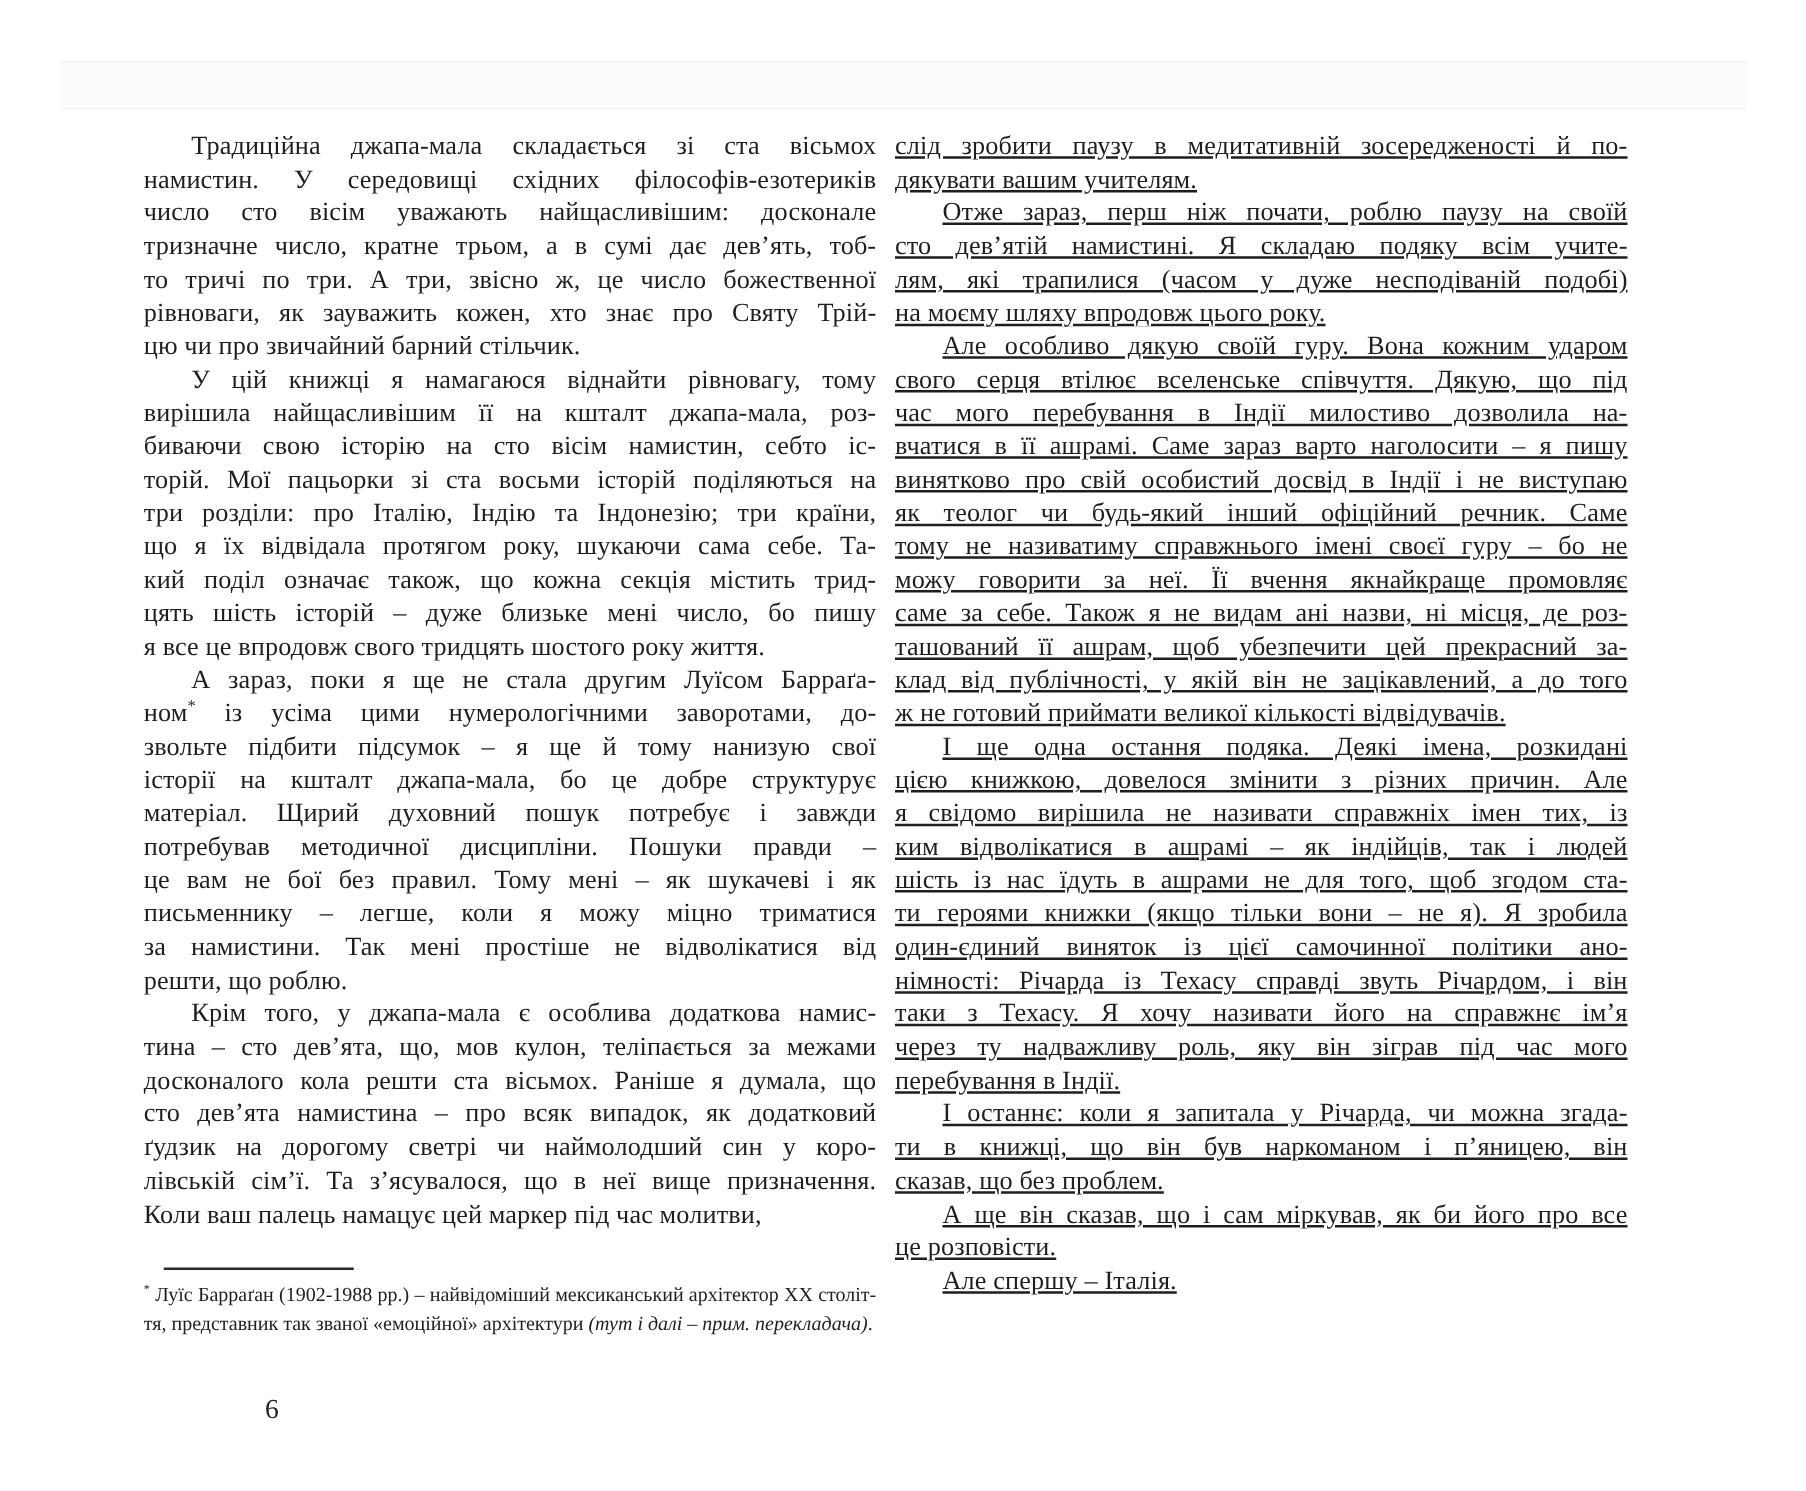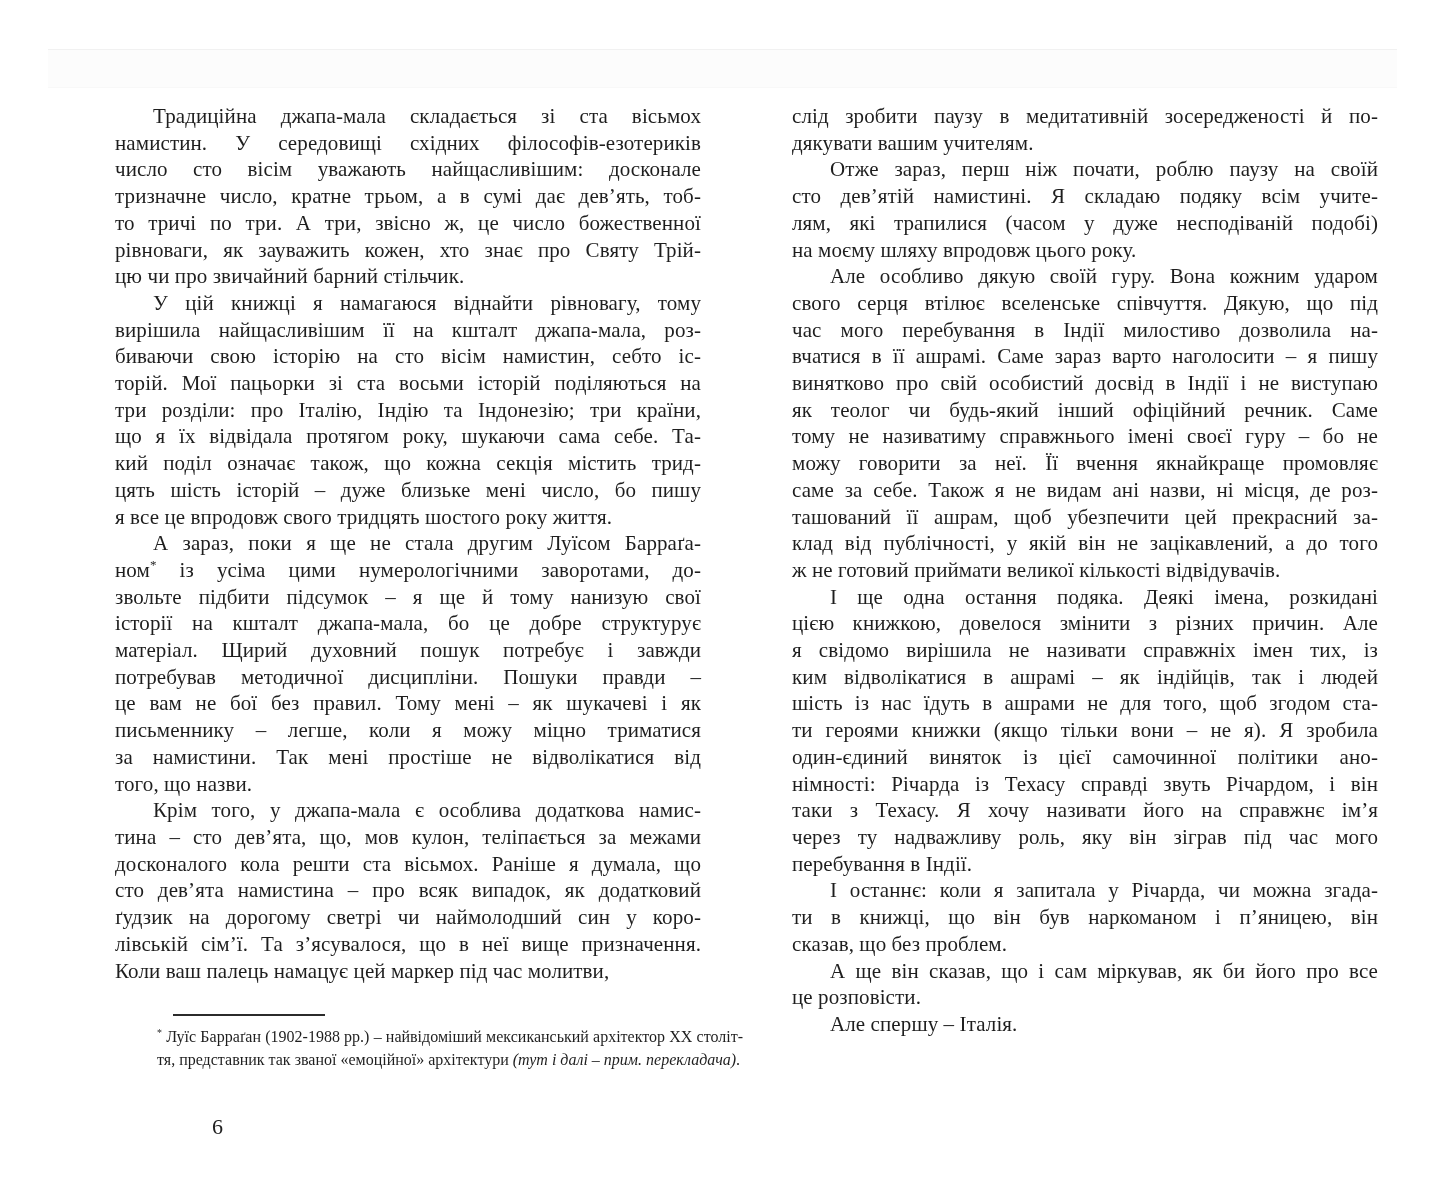--- a/index.html
+++ b/index.html
@@ -23,21 +23,21 @@
     height: 37px;
     background: #fcfcfc;
     border-top: 1px solid #f1f1f1;
     border-bottom: 1px solid #f8f8f8;
   }
   .column {
     position: absolute;
     top: 103px;
   }
   #left-column  { left: 115px; width: 586px; }
-  #right-column { left: 792px; width: 586px; }
+  #right-column { left: 716px; width: 586px; text-decoration: underline; }
   .para { margin: 0; }
   .line {
     font-size: 21px;
     line-height: 26.7px;
     text-align: justify;
     text-align-last: justify;
     white-space: normal;
     letter-spacing: 0.1px;
   }
   .line.last { text-align-last: left; }
@@ -45,21 +45,20 @@
   sup {
     font-size: 62%;
     line-height: 0;
     vertical-align: super;
   }
   #footnote {
     position: absolute;
     left: 115px;
     top: 1014px;
     width: 586px;
-    margin-left: 42px;
   }
   .fn-separator {
     width: 152px;
     height: 0;
     border-top: 2px solid #2b2b2b;
     margin: 0 0 10px 16px;
   }
   .fn-line {
     font-size: 16px;
     line-height: 22.5px;
@@ -107,21 +106,21 @@
       <div class="para indent">
         <div class="line first">А зараз, поки я ще не стала другим Луїсом Барраґа-</div>
         <div class="line">ном<sup>*</sup> із усіма цими нумерологічними заворотами, до-</div>
         <div class="line">звольте підбити підсумок – я ще й тому нанизую свої</div>
         <div class="line">історії на кшталт джапа-мала, бо це добре структурує</div>
         <div class="line">матеріал. Щирий духовний пошук потребує і завжди</div>
         <div class="line">потребував методичної дисципліни. Пошуки правди –</div>
         <div class="line">це вам не бої без правил. Тому мені – як шукачеві і як</div>
         <div class="line">письменнику – легше, коли я можу міцно триматися</div>
         <div class="line">за намистини. Так мені простіше не відволікатися від</div>
-        <div class="line last">того, що назви.</div>
+        <div class="line last">решти, що роблю.</div>
       </div>
       <div class="para indent">
         <div class="line first">Крім того, у джапа-мала є особлива додаткова намис-</div>
         <div class="line">тина – сто дев’ята, що, мов кулон, теліпається за межами</div>
         <div class="line">досконалого кола решти ста вісьмох. Раніше я думала, що</div>
         <div class="line">сто дев’ята намистина – про всяк випадок, як додатковий</div>
         <div class="line">ґудзик на дорогому светрі чи наймолодший син у коро-</div>
         <div class="line">лівській сім’ї. Та з’ясувалося, що в неї вище призначення.</div>
         <div class="line last">Коли ваш палець намацує цей маркер під час молитви,</div>
       </div>

